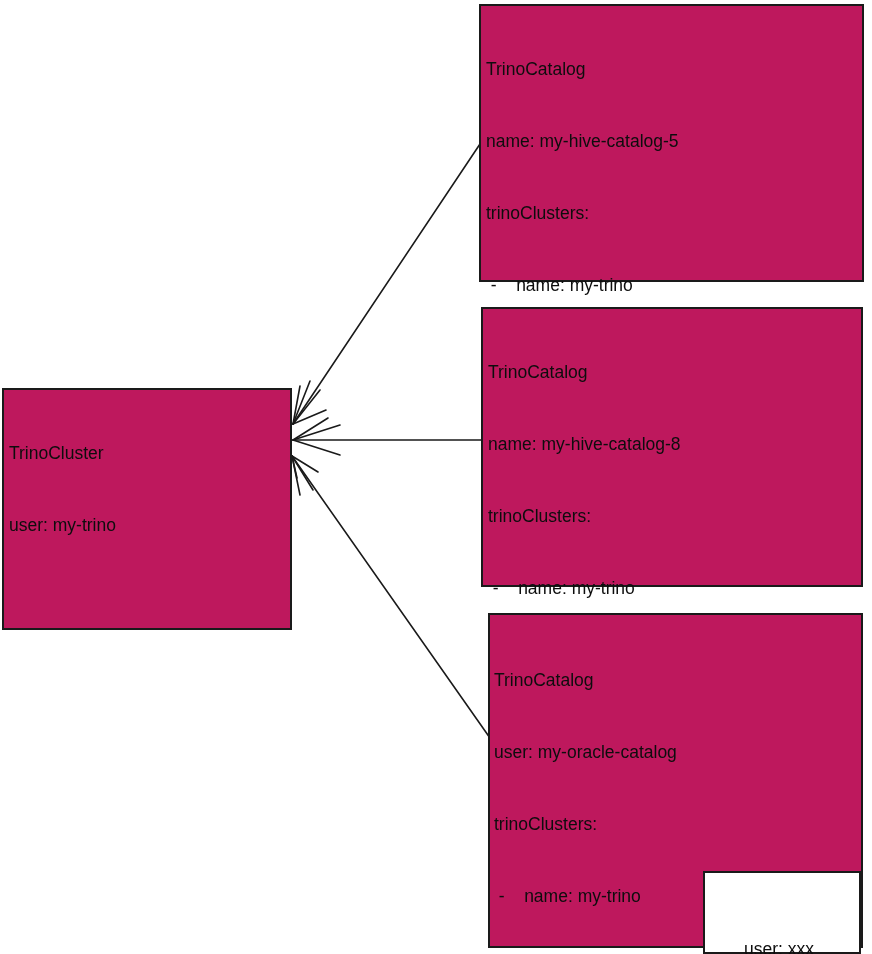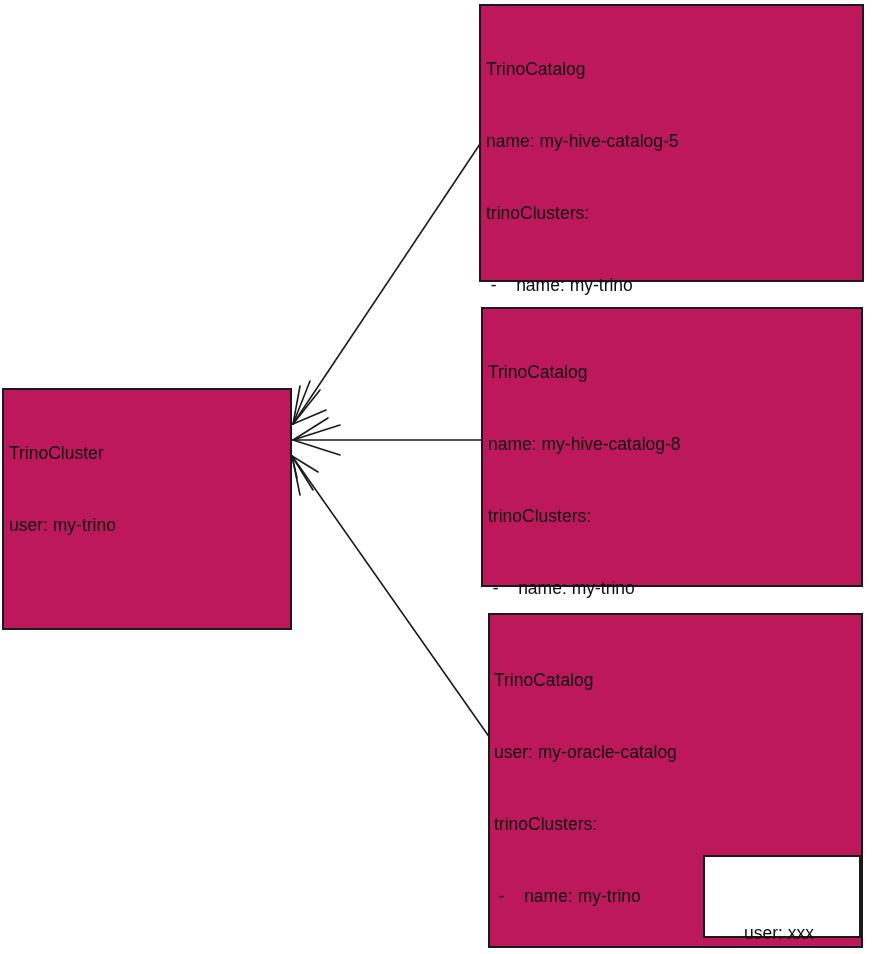--- a/index.html
+++ b/index.html
@@ -70,21 +70,21 @@
     height: 335px;
   }
   #catalog-3-box .yaml {
     left: 4px;
     top: 5px;
   }
   
   #secret-box {
     position: absolute;
     left: 213px;
-    top: 240px;
+    top: 256px;
     width: 158px;
     height: 83px;
     box-sizing: border-box;
     background: #ffffff;
     border: 2px solid #1a1a1a;
   }
   .secret-text {
     position: absolute;
     left: 0;
     right: 6px;

